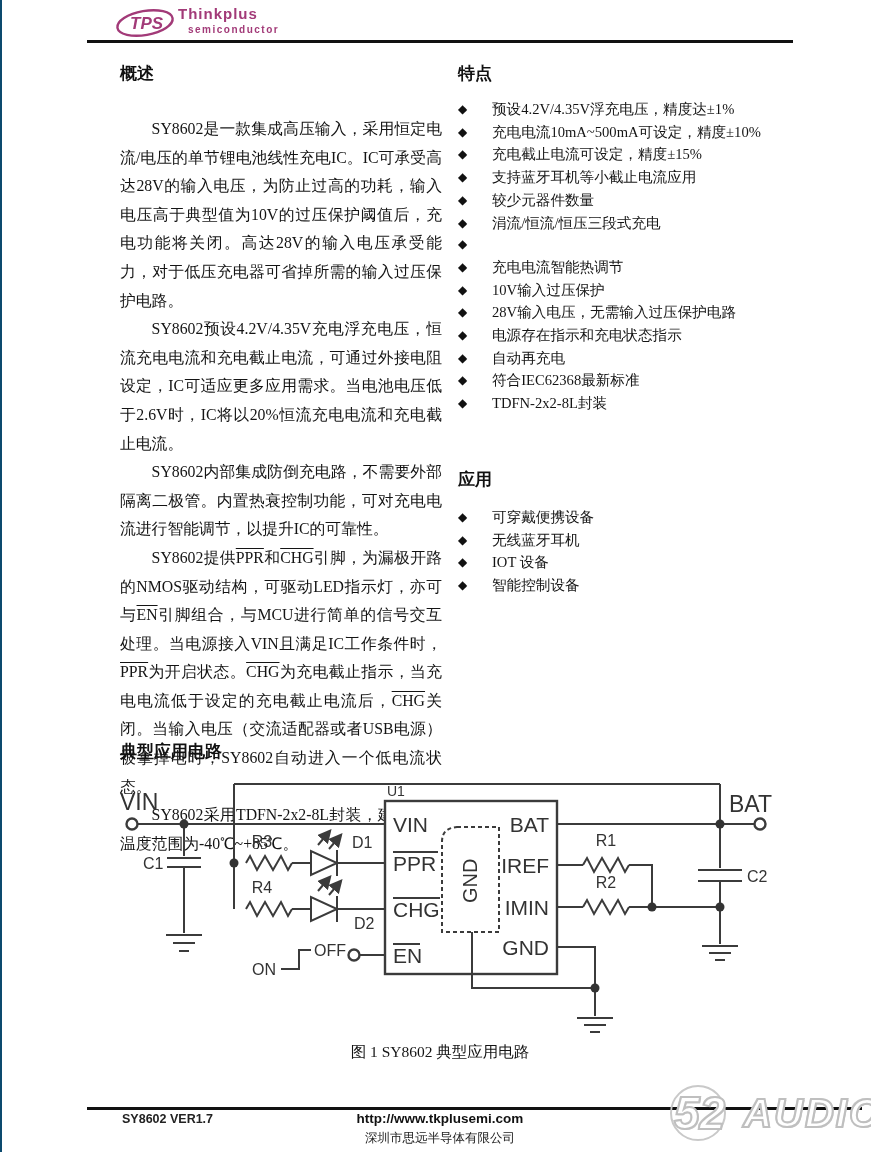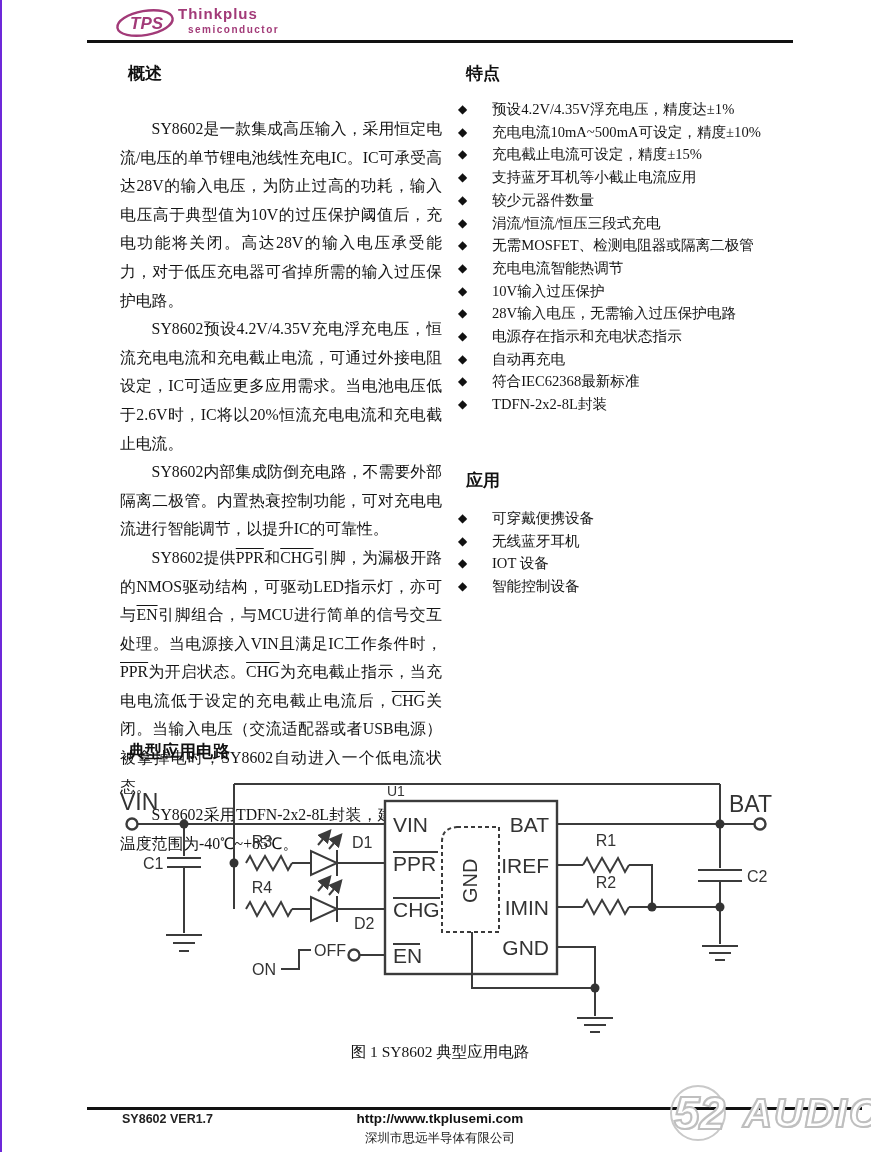--- a/index.html
+++ b/index.html
@@ -1,33 +1,33 @@
 <!DOCTYPE html>
 <html><head>
 <meta charset="utf-8">
 <style>
   * { margin:0; padding:0; box-sizing:border-box; }
   html,body { background:#888; }
   #page {
     position:relative; width:871px; height:1152px; background:#fff;
     margin:0 auto; overflow:hidden;
-    border-left:2px solid #6d28d9;
+    border-left:2px solid #0c4a6e;
     font-family:"Liberation Serif", serif; color:#1c1c1c;
   }
   
   #logo { position:absolute; left:110px; top:2px; width:190px; height:40px; }
   #doc-title {
     position:absolute; top:12px; right:159px;
     font-size:21px; letter-spacing:1px; font-family:"Liberation Serif", serif;
   }
   .rule-top { position:absolute; left:85px; top:40px; width:706px; height:3px; background:#111; }
   
   .h1 {
     font-family:Liberation Mono, monospace; font-weight:bold;
-    font-size:17px; color:#111;margin-left:8px;
+    font-size:17px; color:#111;
   }
   #col-left  { position:absolute; left:118px; top:62px; width:322px; }
   #col-right { position:absolute; left:456px; top:62px; width:340px; }
   .para {
     margin-top:0; font-size:15.8px; line-height:28.6px;
     text-align:justify; text-indent:2em; color:#141414;
   }
   #overview-body { margin-top:30px; }
   .ov { text-decoration:overline; }
   ul.dlist { list-style:none; margin-top:14px; }
@@ -130,21 +130,20 @@
       <li>
           <span class="dia">◆</span>
           <span>较少元器件数量</span>
         </li>
       <li>
           <span class="dia">◆</span>
           <span>涓流/恒流/恒压三段式充电</span>
         </li>
       <li>
           <span class="dia">◆</span>
-          <span>无需MOSFET、检测电阻器或隔离二极管</span>
         </li>
       <li>
           <span class="dia">◆</span>
           <span>充电电流智能热调节</span>
         </li>
       <li>
           <span class="dia">◆</span>
           <span>10V输入过压保护</span>
         </li>
       <li>

